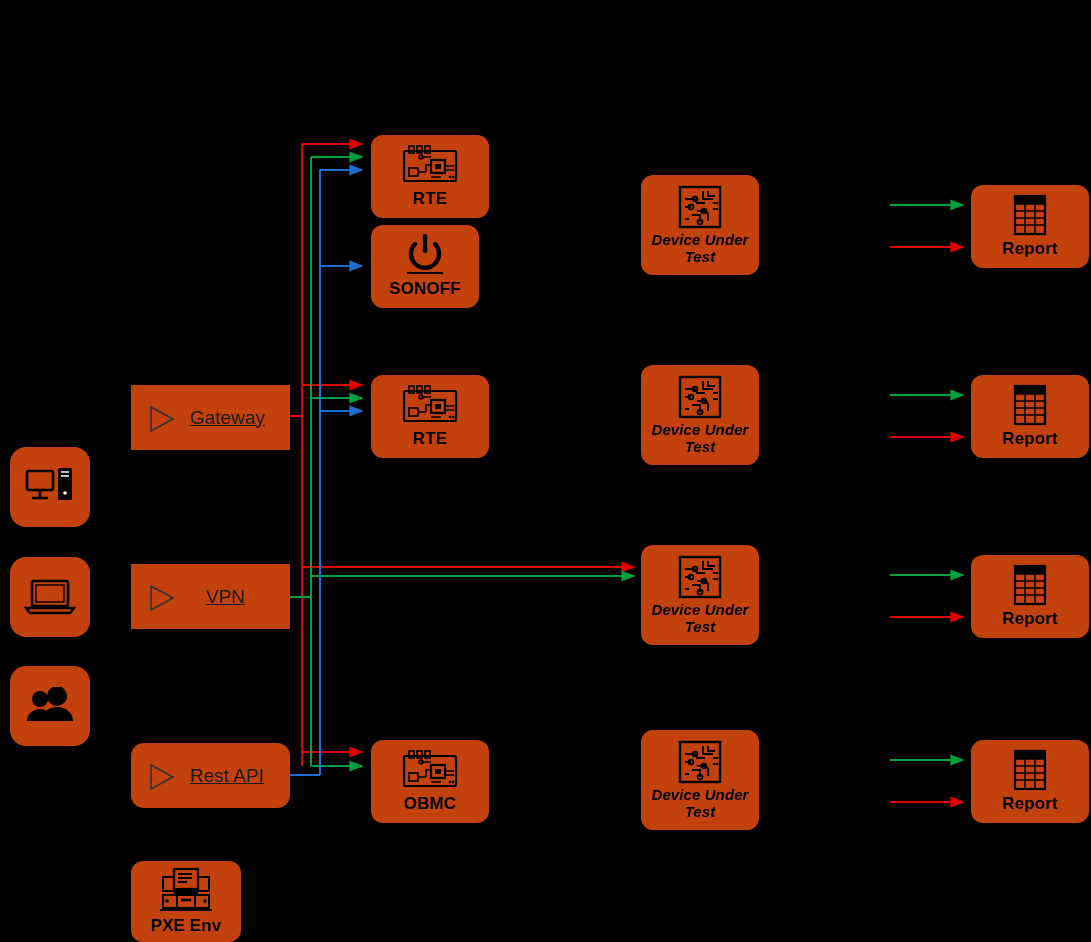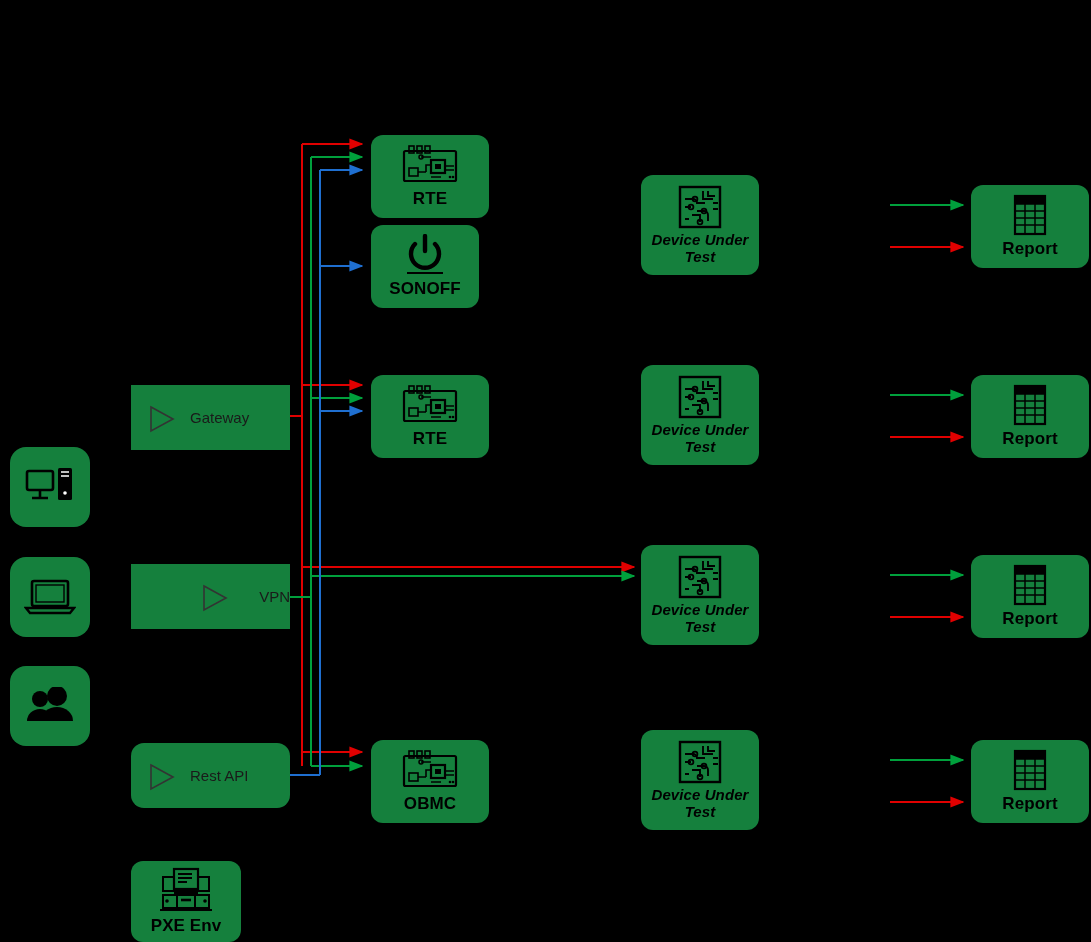--- a/index.html
+++ b/index.html
@@ -1,38 +1,38 @@
 <!DOCTYPE html>
 <html><head>
 <meta charset="utf-8">
 <style>
   html,body{margin:0;padding:0;background:#000;}
   body{width:1091px;height:942px;position:relative;overflow:hidden;
        font-family:"Liberation Sans","DejaVu Sans",sans-serif;}
   #canvas{position:absolute;left:0;top:0;width:1091px;height:942px;}
 
   
-  .node{position:absolute;background:#15803d;color:#000;box-sizing:border-box;
+  .node{position:absolute;background:#c2410c;color:#000;box-sizing:border-box;
         display:flex;flex-direction:column;align-items:center;justify-content:center;}
   .rounded{border-radius:12px;}
 
   .node .glyph{display:flex;align-items:center;justify-content:center;}
   .node .caption{font-weight:bold;font-size:17px;line-height:1.12;text-align:center;
                  letter-spacing:.1px;margin-top:3px;}
   .node .caption.two{font-size:15px;font-style:italic;}
 
   
   .actor{width:80px;height:80px;border-radius:16px;}
 
   
   .svc{width:159px;height:65px;flex-direction:row;justify-content:flex-start;
        align-items:center;border-radius:0;}
   .svc .tri-wrap{position:relative;width:28px;height:28px;margin-left:17px;flex:0 0 auto;}
   .svc .tri-wrap svg{display:block;}
-  .svc .svc-label{font-size:15px;font-weight:normal;margin-left:14px;color:#1a1a1a;}
+  .svc .svc-label{font-size:19px;font-weight:normal;margin-left:14px;color:#1a1a1a;text-decoration:underline;}
 
   
   #wires{position:absolute;left:0;top:0;width:1091px;height:942px;pointer-events:none;}
   .node svg{display:block;}
 </style>
 </head>
 <body>
 
 <div id="canvas">
 
@@ -129,21 +129,21 @@
 
   <div class="node svc" style="left:131px;top:385px;width:159px;height:65px;">
     <span class="tri-wrap">
       <svg width="28" height="30" viewBox="0 0 28 30">
         <path d="M3,3 L25,15 L3,27 Z" fill="none" stroke="#333" stroke-width="1.6"></path>
       </svg>
     </span>
     <span class="svc-label">Gateway</span>
   </div>
 
-  <div class="node svc" style="left:131px;top:564px;width:159px;height:65px;justify-content:flex-end;">
+  <div class="node svc" style="left:131px;top:564px;width:159px;height:65px;">
     <span class="tri-wrap">
       <svg width="28" height="30" viewBox="0 0 28 30">
         <path d="M3,3 L25,15 L3,27 Z" fill="none" stroke="#333" stroke-width="1.6"></path>
       </svg>
     </span>
     <span class="svc-label" style="margin-left:30px;">VPN</span>
   </div>
 
   <div class="node svc" style="left:131px;top:743px;width:159px;height:65px;border-radius:13px;">
     <span class="tri-wrap">

